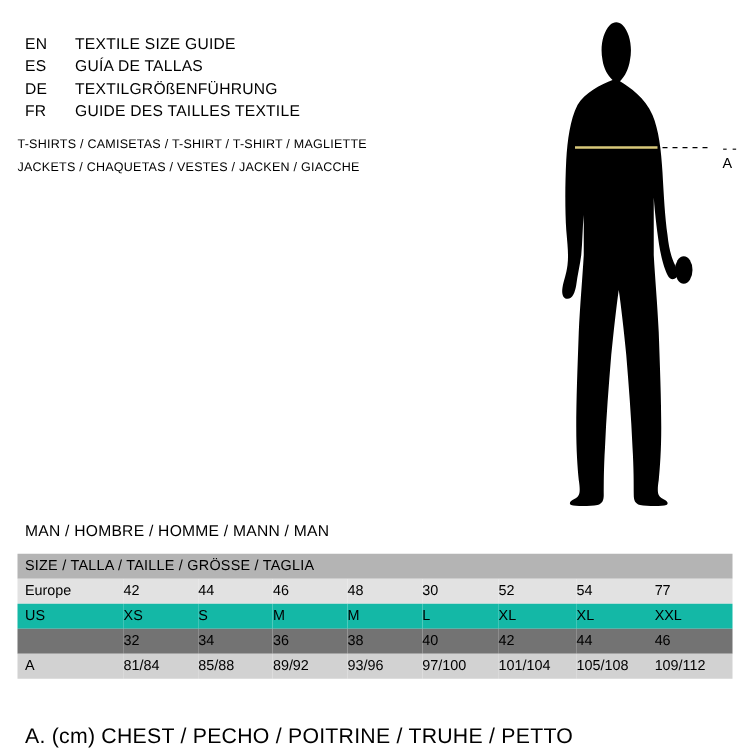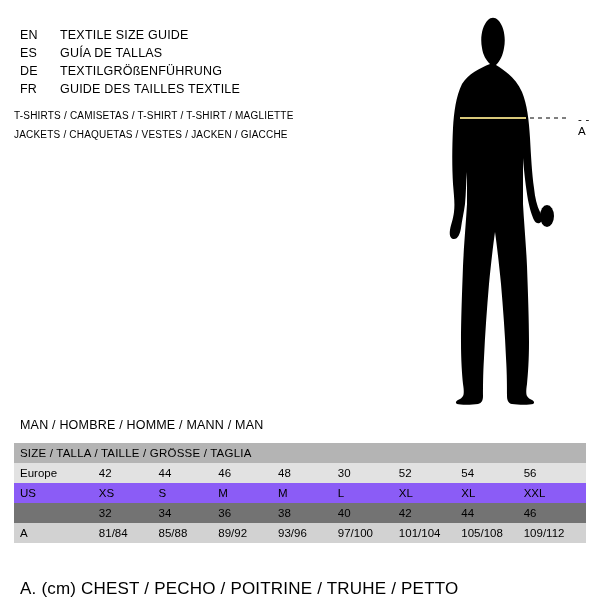--- a/index.html
+++ b/index.html
@@ -104,21 +104,21 @@
   }
   .size-table td.val, .size-table th.val {
     width: 68px;
   }
   .row-head {
     background: #b4b4b4;
     letter-spacing: 0.2px;
     margin-top: 16px;
   }
   .row-a { background: #e2e2e2; }
-  .row-b { background: #8b5cf6; }
+  .row-b { background: #14b8a6; }
   .row-c { background: #737373; }
   .row-e { background: #d2d2d2; }
 
   .footnote {
     position: absolute;
     left: 20px;
     top: 579px;
     font-size: 17px;
     letter-spacing: 0.2px;
   }
@@ -227,21 +227,21 @@
       </tr>
       <tr class="row-a">
         <td>Europe</td>
         <td class="val">42</td>
         <td class="val">44</td>
         <td class="val">46</td>
         <td class="val">48</td>
         <td class="val">30</td>
         <td class="val">52</td>
         <td class="val">54</td>
-        <td class="val">56</td>
+        <td class="val">77</td>
       </tr>
       <tr class="row-b">
         <td>US</td>
         <td class="val">XS</td>
         <td class="val">S</td>
         <td class="val">M</td>
         <td class="val">M</td>
         <td class="val">L</td>
         <td class="val">XL</td>
         <td class="val">XL</td>

